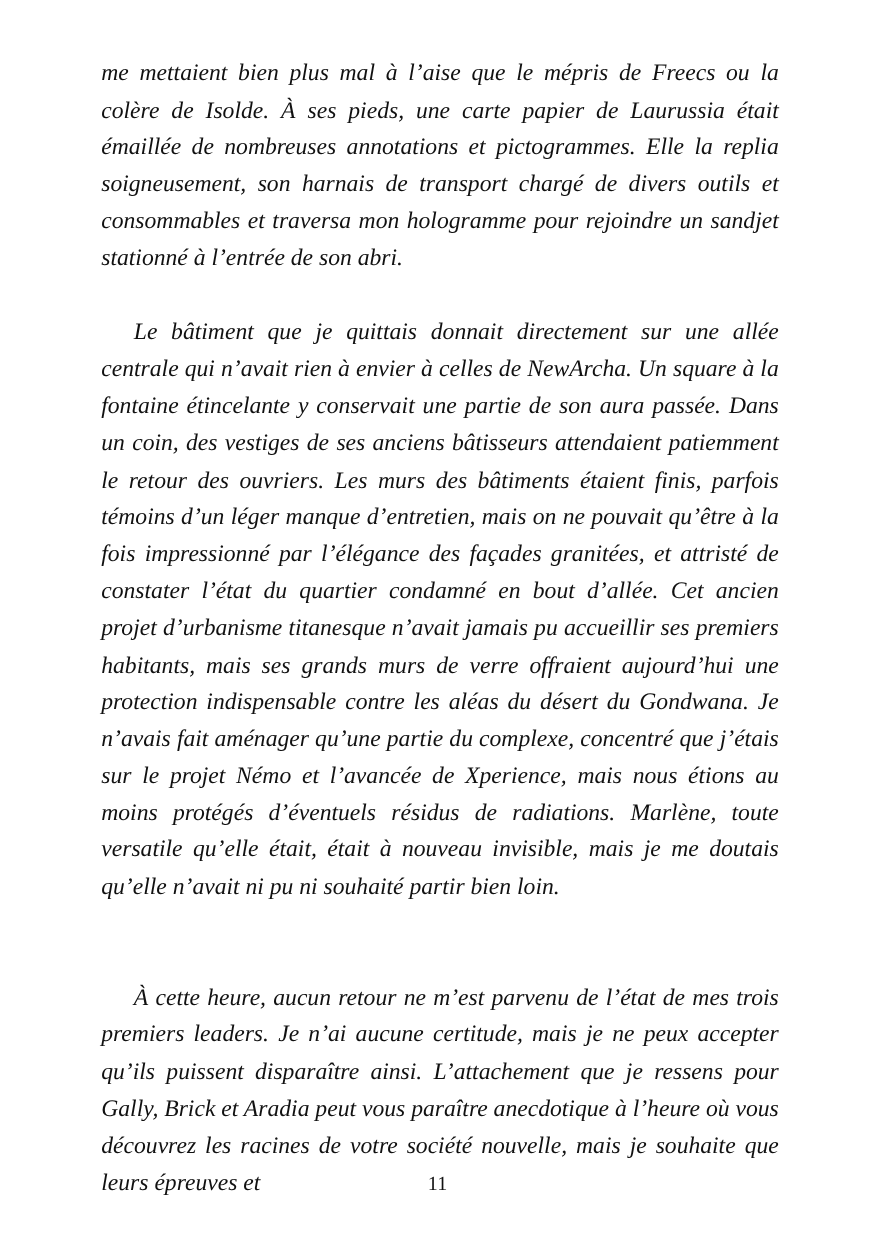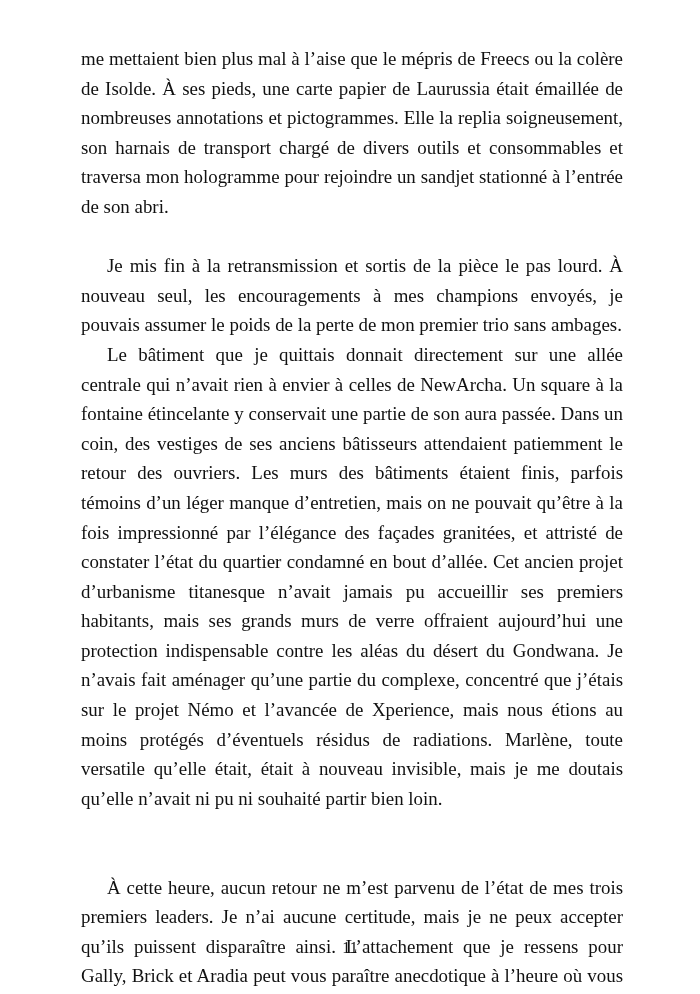--- a/index.html
+++ b/index.html
@@ -20,20 +20,21 @@
       left: 81px;
       top: 44px;
       width: 542px;
     }
     .para {
       margin: 0;
       font-size: 18.9px;
       line-height: 29.6px;
       text-align: justify;
       text-align-last: left;
+      font-style: italic;
     }
     .para.indent {
       text-indent: 26px;
     }
     .gap {
       height: 29.6px;
     }
     .page-number {
       position: absolute;
       left: 0;
@@ -43,20 +44,19 @@
       font-size: 16px;
       line-height: 20px;
     }
   </style>
 </head>
 <body>
 
 <div class="page">
   <p class="para">me mettaient bien plus mal à l’aise que le mépris de Freecs ou la colère de Isolde. À ses pieds, une carte papier de Laurussia était émaillée de nombreuses annotations et pictogrammes. Elle la replia soigneusement, son harnais de transport chargé de divers outils et consommables et traversa mon hologramme pour rejoindre un sandjet stationné à l’entrée de son abri.</p>
   <div class="gap"></div>
-  <p class="para indent">Je mis fin à la retransmission et sortis de la pièce le pas lourd. À nouveau seul, les encouragements à mes champions envoyés, je pouvais assumer le poids de la perte de mon premier trio sans ambages.</p>
   <p class="para indent">Le bâtiment que je quittais donnait directement sur une allée centrale qui n’avait rien à envier à celles de NewArcha. Un square à la fontaine étincelante y conservait une partie de son aura passée. Dans un coin, des vestiges de ses anciens bâtisseurs attendaient patiemment le retour des ouvriers. Les murs des bâtiments étaient finis, parfois témoins d’un léger manque d’entretien, mais on ne pouvait qu’être à la fois impressionné par l’élégance des façades granitées, et attristé de constater l’état du quartier condamné en bout d’allée. Cet ancien projet d’urbanisme titanesque n’avait jamais pu accueillir ses premiers habitants, mais ses grands murs de verre offraient aujourd’hui une protection indispensable contre les aléas du désert du Gondwana. Je n’avais fait aménager qu’une partie du complexe, concentré que j’étais sur le projet Némo et l’avancée de Xperience, mais nous étions au moins protégés d’éventuels résidus de radiations. Marlène, toute versatile qu’elle était, était à nouveau invisible, mais je me doutais qu’elle n’avait ni pu ni souhaité partir bien loin.</p>
   <div class="gap"></div>
   <div class="gap"></div>
   <p class="para indent">À cette heure, aucun retour ne m’est parvenu de l’état de mes trois premiers leaders. Je n’ai aucune certitude, mais je ne peux accepter qu’ils puissent disparaître ainsi. L’attachement que je ressens pour Gally, Brick et Aradia peut vous paraître anecdotique à l’heure où vous découvrez les racines de votre société nouvelle, mais je souhaite que leurs épreuves et</p>
 </div>
 
 <div class="page-number">11</div>
 
 </body></html>

